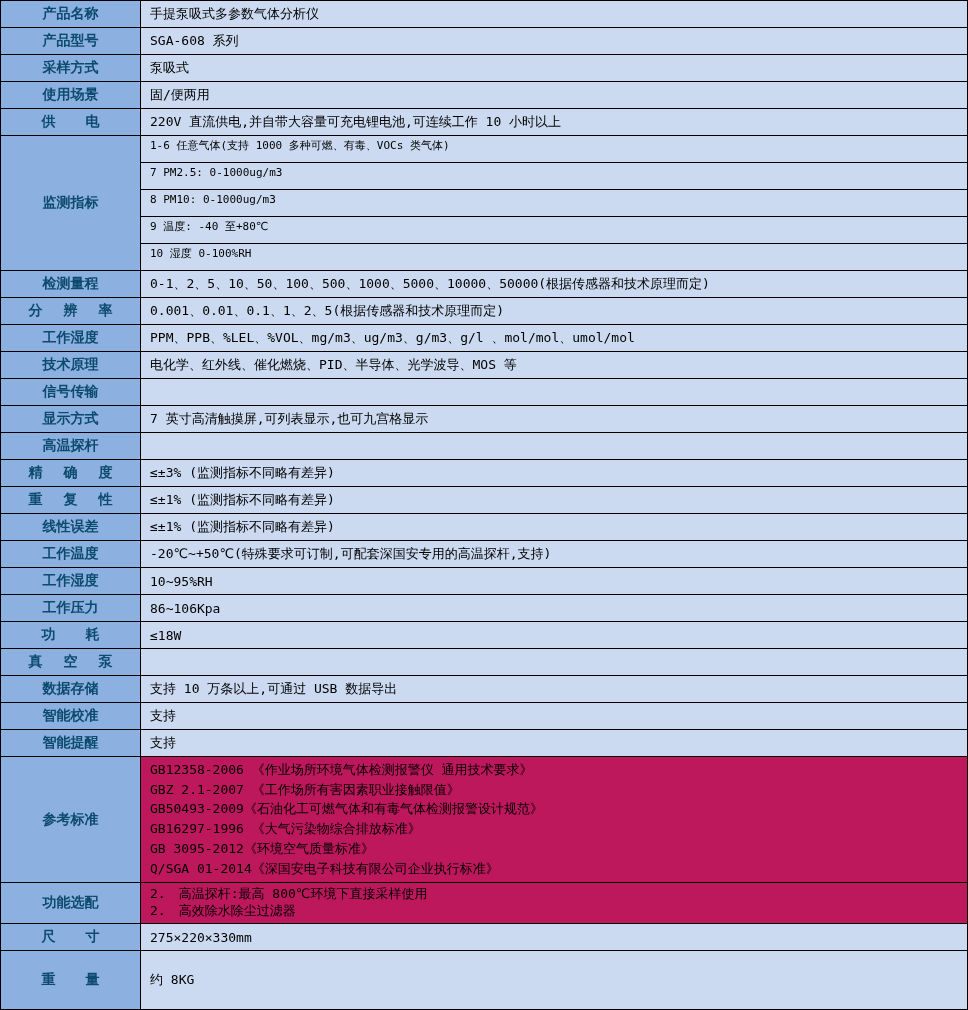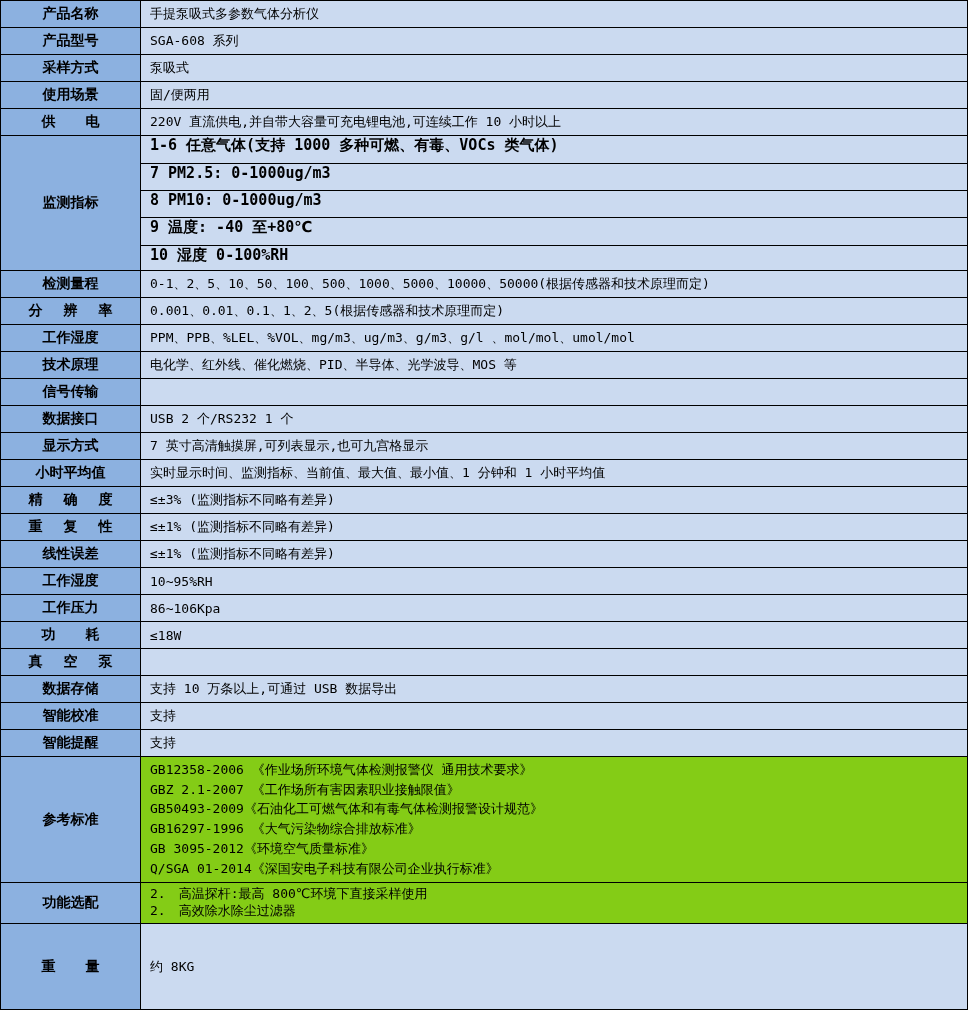--- a/index.html
+++ b/index.html
@@ -25,21 +25,21 @@
   .row-label {
     width: 140px;
     flex: none;
     background: #8cb1e0;
     border-right: 1px solid #000;
     display: flex;
     align-items: center;
     justify-content: center;
     font-weight: bold;
     font-size: 14px;
-    color: #000000;
+    color: #0c4a6e;
   }
   .lbl-inner { display: inline-block; white-space: nowrap; }
   .lbl-inner.j2 { width: 58px; text-align: justify; text-align-last: justify; }
   .lbl-inner.j3 { width: 84px; text-align: justify; text-align-last: justify; }
 
   .row-value {
     flex: 1 1 auto;
     background: #cbdaf0;
     display: flex;
     align-items: center;
@@ -52,29 +52,28 @@
   }
 
   .value-stack { flex: 1 1 auto; display: flex; flex-direction: column; background: #cbdaf0; overflow: hidden; }
   .subrow-value {
     flex: 1 1 0;
     display: flex;
     align-items: center;
     padding: 0 4px 8px 9px;
     border-bottom: 1px solid #000;
     font-family: "DejaVu Sans Mono", "DejaVu Sans", monospace;
-    font-size: 15px;
+    font-size: 11px;
     white-space: pre-wrap;
-    font-weight: bold;
   }
   .subrow-value:last-child { border-bottom: none; }
 
   .lines-block {
     flex: 1 1 auto;
-    background: #84cc16;
+    background: #be185d;
     padding: 3px 4px 3px 9px;
     font-family: "DejaVu Sans Mono", "DejaVu Sans", monospace;
     font-size: 13px;
     display: flex;
     flex-direction: column;
     justify-content: space-around;
     overflow: hidden;
   }
   .text-line { white-space: pre-wrap; line-height: 1.25; }
 </style>
@@ -148,53 +147,52 @@
       </div>
       <div class="row-value">电化学、红外线、催化燃烧、PID、半导体、光学波导、MOS 等</div>
     </div>
     <div class="trow std">
       <div class="row-label">
         <span class="lbl-inner">信号传输</span>
       </div>
     </div>
     <div class="trow std">
       <div class="row-label">
-        <span class="lbl-inner">数据接口</span>
-      </div>
-      <div class="row-value">USB 2 个/RS232 1 个</div>
-    </div>
-    <div class="trow std">
-      <div class="row-label">
         <span class="lbl-inner">显示方式</span>
       </div>
       <div class="row-value">7 英寸高清触摸屏,可列表显示,也可九宫格显示</div>
     </div>
     <div class="trow std">
       <div class="row-label">
-        <span class="lbl-inner">小时平均值</span>
-      </div>
-      <div class="row-value">实时显示时间、监测指标、当前值、最大值、最小值、1 分钟和 1 小时平均值</div>
+        <span class="lbl-inner">高温探杆</span>
+      </div>
     </div>
     <div class="trow std">
       <div class="row-label">
         <span class="lbl-inner j3">精确度</span>
       </div>
       <div class="row-value">≤±3% (监测指标不同略有差异)</div>
     </div>
     <div class="trow std">
       <div class="row-label">
         <span class="lbl-inner j3">重复性</span>
       </div>
       <div class="row-value">≤±1% (监测指标不同略有差异)</div>
     </div>
     <div class="trow std">
       <div class="row-label">
         <span class="lbl-inner">线性误差</span>
       </div>
       <div class="row-value">≤±1% (监测指标不同略有差异)</div>
+    </div>
+    <div class="trow std">
+      <div class="row-label">
+        <span class="lbl-inner">工作温度</span>
+      </div>
+      <div class="row-value">-20℃~+50℃(特殊要求可订制,可配套深国安专用的高温探杆,支持)</div>
     </div>
     <div class="trow std">
       <div class="row-label">
         <span class="lbl-inner">工作湿度</span>
       </div>
       <div class="row-value">10~95%RH</div>
     </div>
     <div class="trow std">
       <div class="row-label">
         <span class="lbl-inner">工作压力</span>
@@ -247,17 +245,23 @@
       <div class="row-label">
         <span class="lbl-inner">功能选配</span>
       </div>
       <div class="lines-block">
         <div class="text-line">2.　高温探杆:最高 800℃环境下直接采样使用</div>
         <div class="text-line">2.　高效除水除尘过滤器</div>
       </div>
     </div>
     <div class="trow std">
       <div class="row-label">
+        <span class="lbl-inner j2">尺寸</span>
+      </div>
+      <div class="row-value">275×220×330mm</div>
+    </div>
+    <div class="trow std">
+      <div class="row-label">
         <span class="lbl-inner j2">重量</span>
       </div>
       <div class="row-value">约 8KG</div>
     </div>
   </div>
 
 </body></html>

